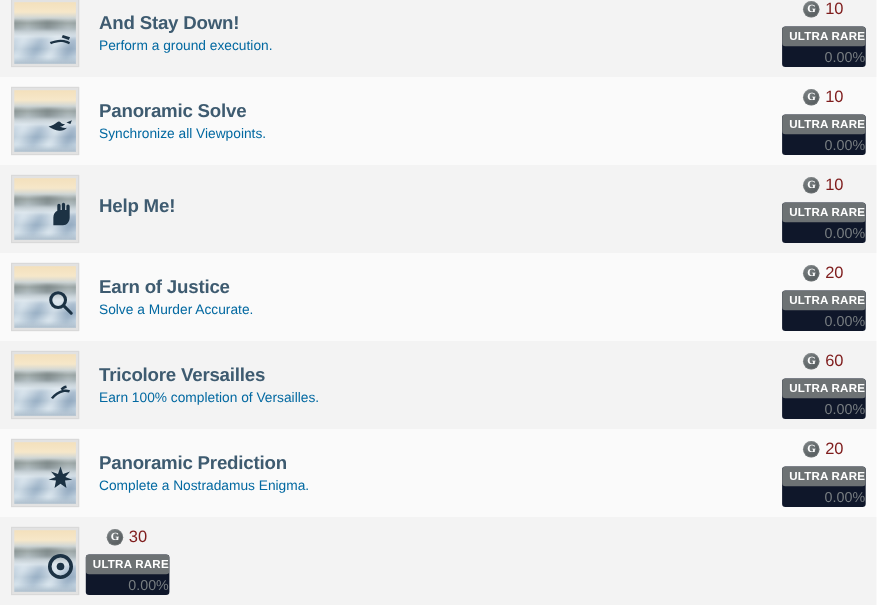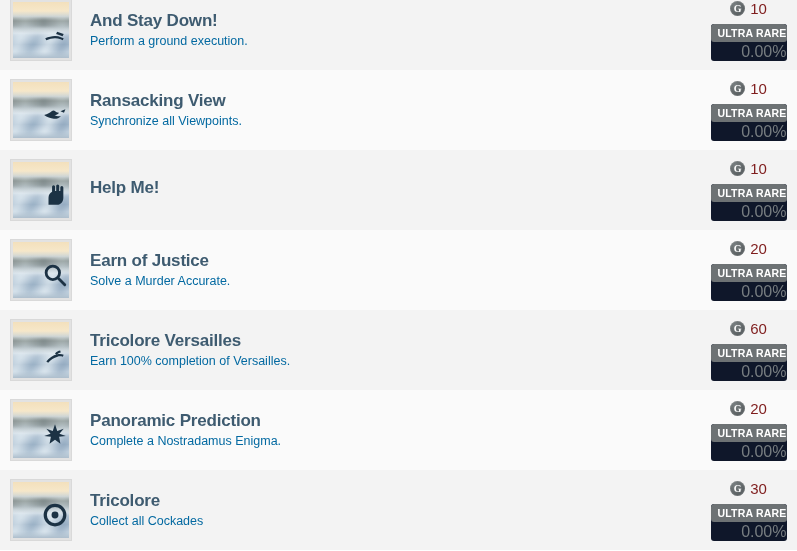--- a/index.html
+++ b/index.html
@@ -185,21 +185,21 @@
     color: #ffffff;
     font-size: 10.5px;
     font-weight: bold;
     letter-spacing: 0.2px;
     line-height: 18px;
     height: 18px;
     border-radius: 3px;
   }
   .rarity-percent {
     display: block;
-    font-size: 16px;
+    font-size: 13px;
     color: #777d80;
     line-height: 19px;
     height: 19px;
   }
 </style>
 </head>
 <body>
 
 <div id="trophy-list">
     <div class="trophy-row alt">
@@ -233,21 +233,21 @@
         <div class="thumb">
           <span class="thumb-icon">
             <svg viewBox="0 0 24 24" fill="currentColor">
               <path d="M2 12c3.2-.6 5.4-2 7.2-3.6.9-.8 2-1 3 .2.7.9 2 1.4 3.6 1.3-1 1.4-2.6 2.2-4.3 2.2 1.6 1 3.7 1.4 6 1-1.6 1.7-4 2.6-6.6 2.4C7.8 15.2 4.6 14 2 12z"></path>
               <path d="M17 8.6l4.6-1.8-1.3 3.1z"></path>
             </svg>
           </span>
         </div>
       </div>
       <div class="trophy-text">
-        <div class="trophy-title">Ransacking View</div>
+        <div class="trophy-title">Panoramic Solve</div>
         <div class="trophy-desc">Synchronize all Viewpoints.</div>
       </div>
       <div class="trophy-meta">
         <div class="points-line">
           <span class="g-icon">G</span>
           <span class="points-value">10</span>
         </div>
         <div class="rarity-box">
           <span class="rarity-badge">ULTRA RARE</span>
           <span class="rarity-percent">0.00%</span>
@@ -359,24 +359,20 @@
       <div class="thumb-wrap">
         <div class="thumb">
           <span class="thumb-icon">
             <svg viewBox="0 0 24 24" fill="none" stroke="currentColor" stroke-width="3">
               <circle cx="12" cy="12" r="9"></circle>
               <circle cx="12" cy="12" r="3.2" fill="currentColor" stroke="none"></circle>
             </svg>
           </span>
         </div>
       </div>
-      <div class="trophy-text">
-        <div class="trophy-title">Tricolore</div>
-        <div class="trophy-desc">Collect all Cockades</div>
-      </div>
       <div class="trophy-meta">
         <div class="points-line">
           <span class="g-icon">G</span>
           <span class="points-value">30</span>
         </div>
         <div class="rarity-box">
           <span class="rarity-badge">ULTRA RARE</span>
           <span class="rarity-percent">0.00%</span>
         </div>
       </div>

